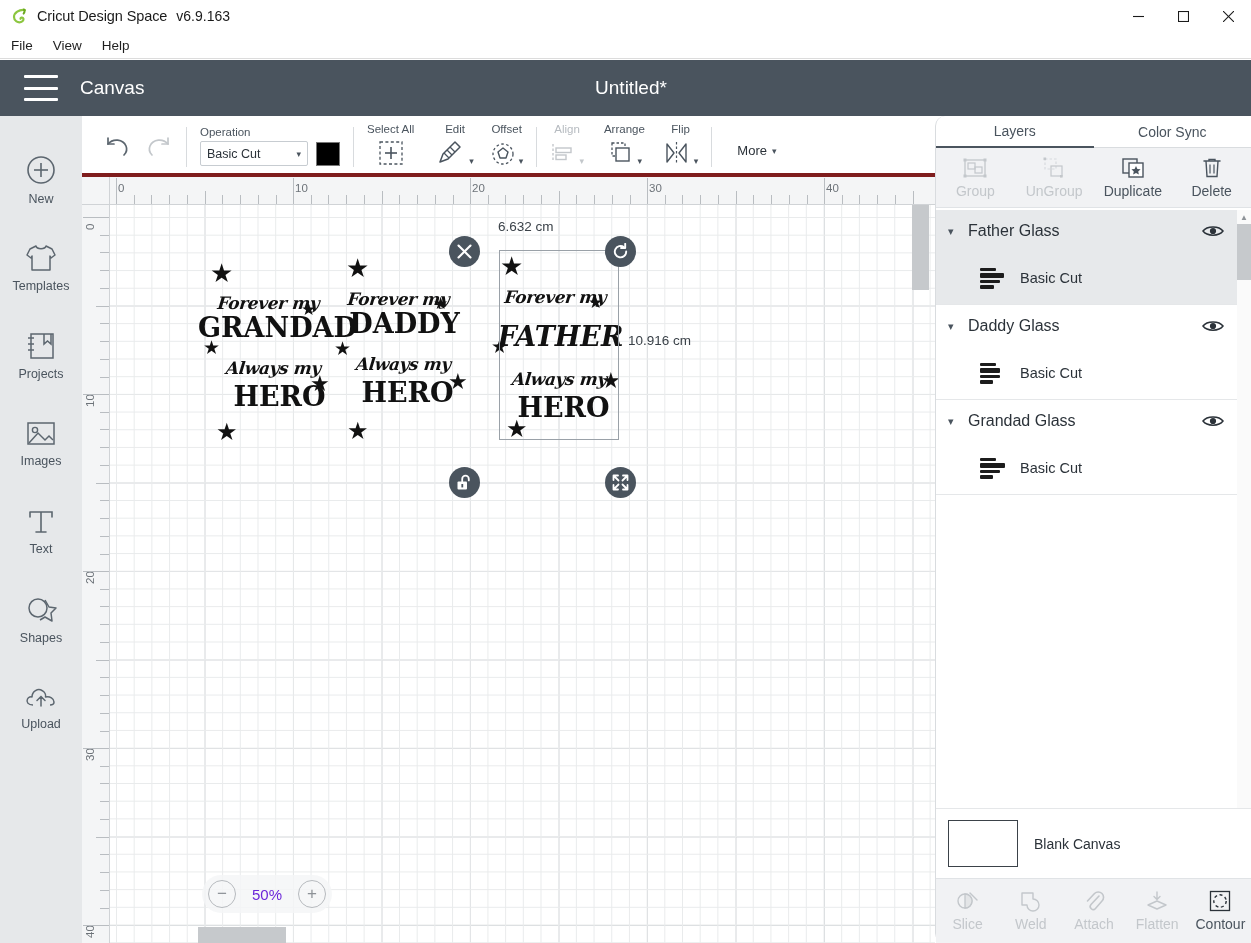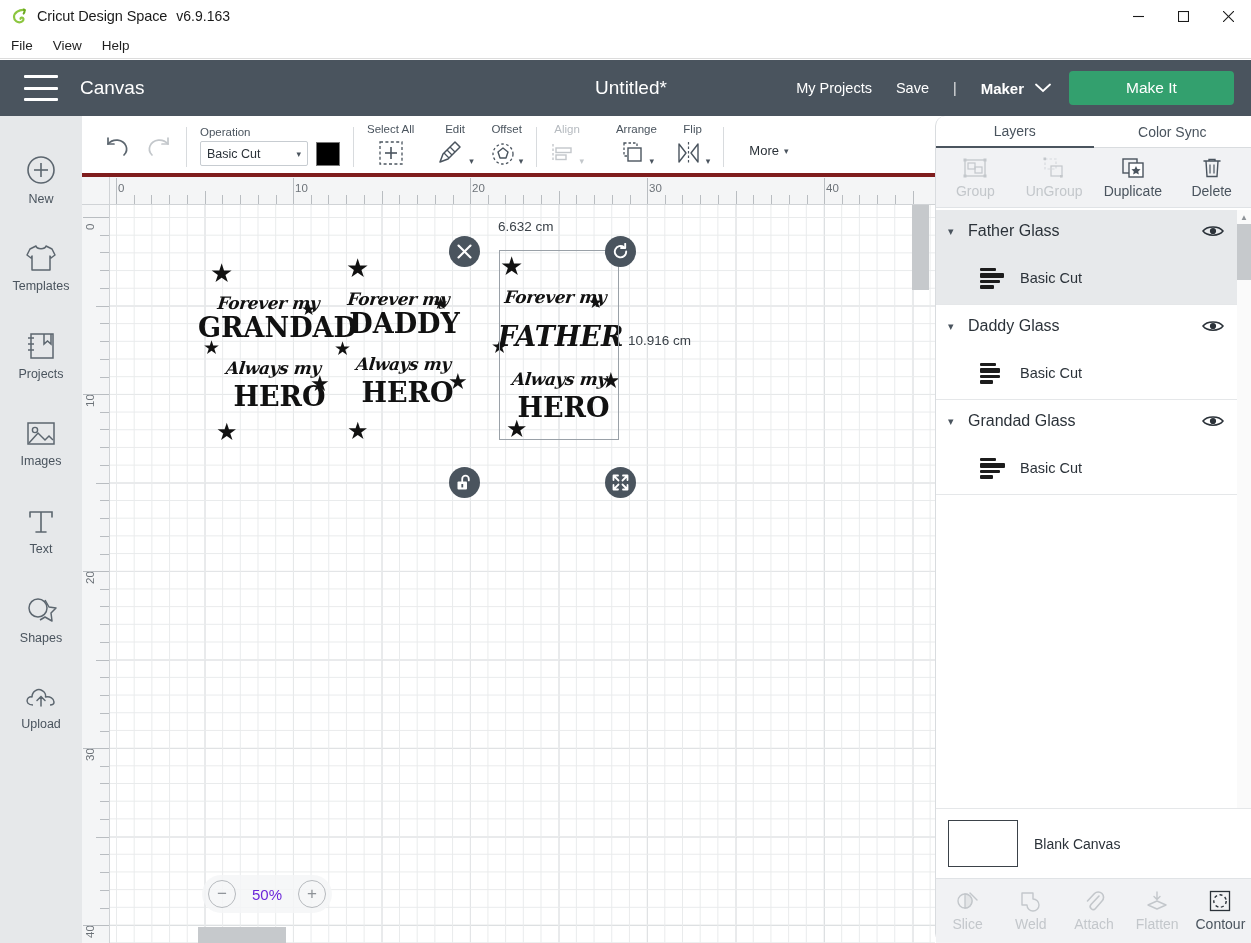--- a/index.html
+++ b/index.html
@@ -206,32 +206,20 @@
   </div>
 
   <div class="appheader">
     <div class="hamburger">
         <span></span>
         <span></span>
         <span></span>
       </div>
     <div class="canvas-label">Canvas</div>
     <div class="doc-title">Untitled*</div>
-    <div class="hdr-right">
-      <span class="hdr-link">My Projects</span>
-      <span class="hdr-link">Save</span>
-      <span class="hdr-sep">|</span>
-      <span class="machine">
-        <span>Maker</span>
-        <svg width="16" height="10" viewBox="0 0 16 10">
-            <path d="M1 1.5 L8 8 L15 1.5" fill="none" stroke="#fff" stroke-width="1.8" stroke-linecap="round"></path>
-          </svg>
-      </span>
-      <button class="makeit">Make It</button>
-    </div>
   </div>
 
   <div class="rail">
     <div class="rail-item">
       <span>
         <svg width="32" height="32" viewBox="0 0 32 32">
             <circle cx="16" cy="16" r="13" fill="none" stroke="#5c666f" stroke-width="1.6"></circle>
             <line x1="16" y1="9" x2="16" y2="23" stroke="#5c666f" stroke-width="1.6"></line>
             <line x1="9" y1="16" x2="23" y2="16" stroke="#5c666f" stroke-width="1.6"></line>
           </svg>
@@ -361,21 +349,21 @@
       <span class="tb-cap dim">Align</span>
       <span class="tb-ico">
         <svg width="26" height="26" viewBox="0 0 26 26">
             <line x1="3" y1="4" x2="3" y2="22" stroke="#c3c7cb" stroke-width="1.4" stroke-dasharray="2.5 2"></line>
             <rect x="6" y="8" width="15" height="4.5" fill="none" stroke="#c3c7cb" stroke-width="1.4"></rect>
             <rect x="6" y="15" width="10" height="4.5" fill="none" stroke="#c3c7cb" stroke-width="1.4"></rect>
           </svg>
         <span class="caret dim">▾</span>
       </span>
     </div>
-    <div class="tb-btn" style="margin-bottom:7px; margin-left:32px;">
+    <div class="tb-btn" style="margin-bottom:7px; margin-left:20px;">
       <span class="tb-cap">Arrange</span>
       <span class="tb-ico">
         <svg width="28" height="26" viewBox="0 0 28 26">
             <rect x="5" y="3" width="13" height="13" fill="none" stroke="#4a545e" stroke-width="1.3" stroke-dasharray="2.5 2"></rect>
             <rect x="9" y="8" width="13" height="13" fill="#fff" stroke="#4a545e" stroke-width="1.4"></rect>
           </svg>
         <span class="caret">▾</span>
       </span>
     </div>
     <div class="tb-btn" style="margin-bottom:7px; margin-left:18px;">

